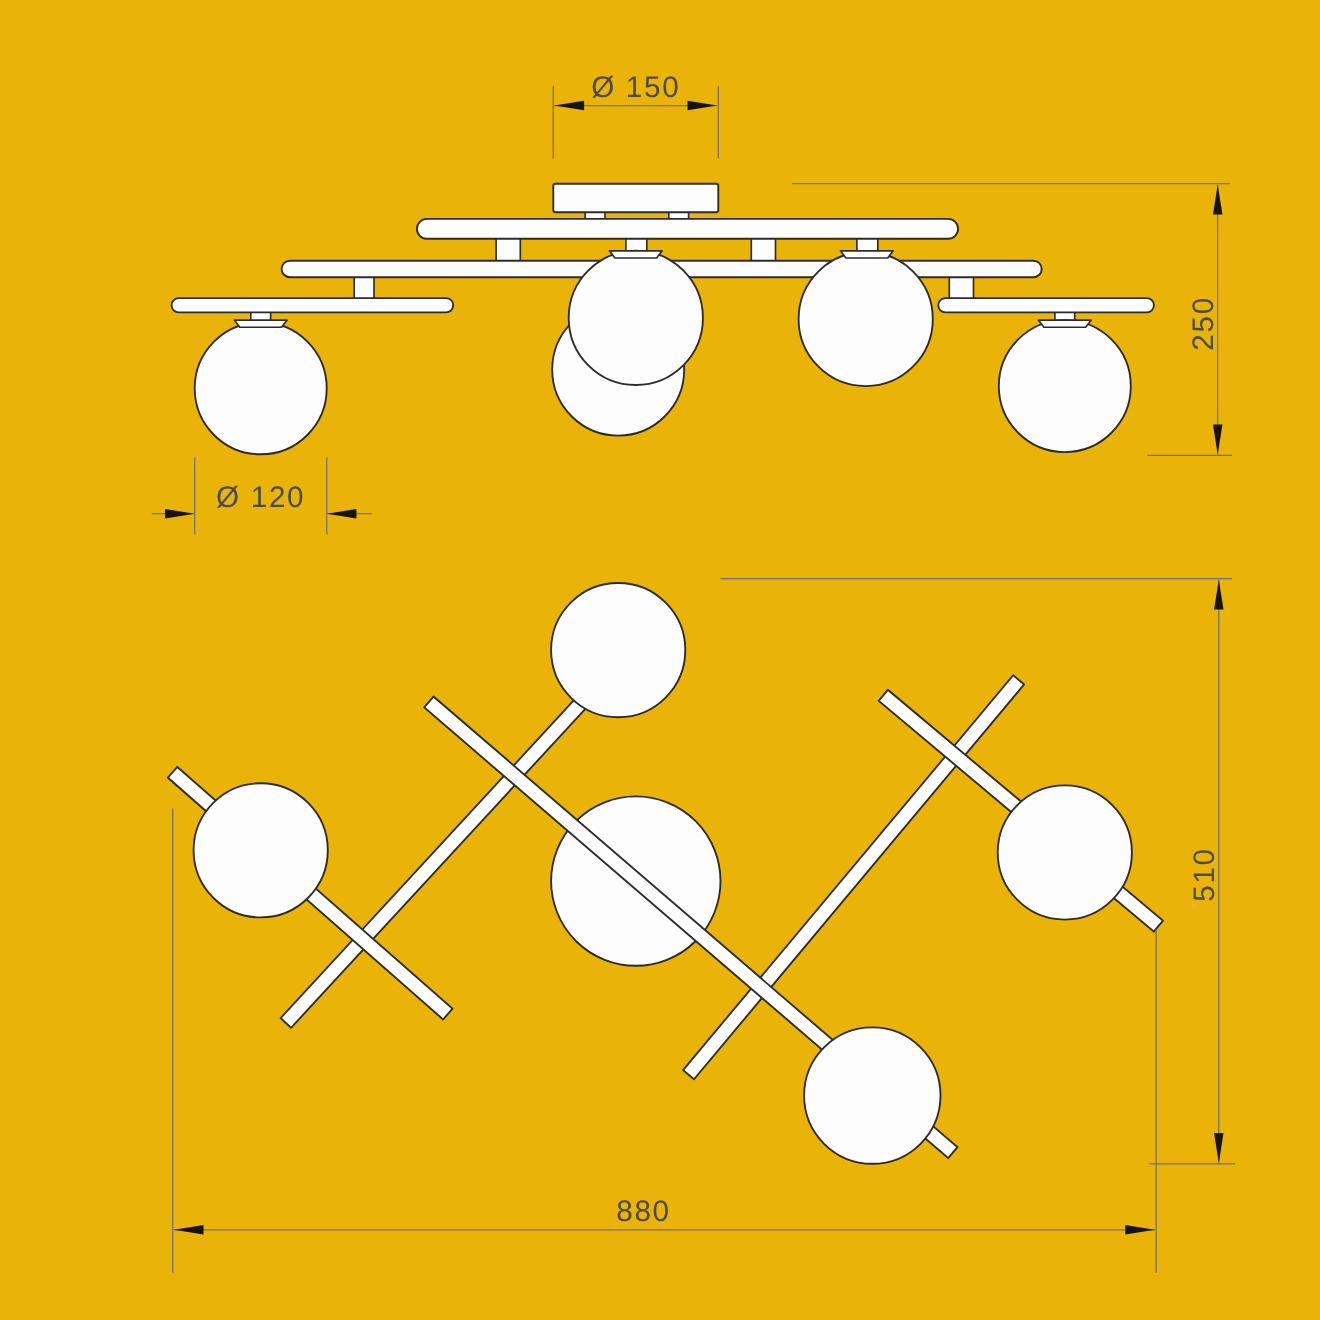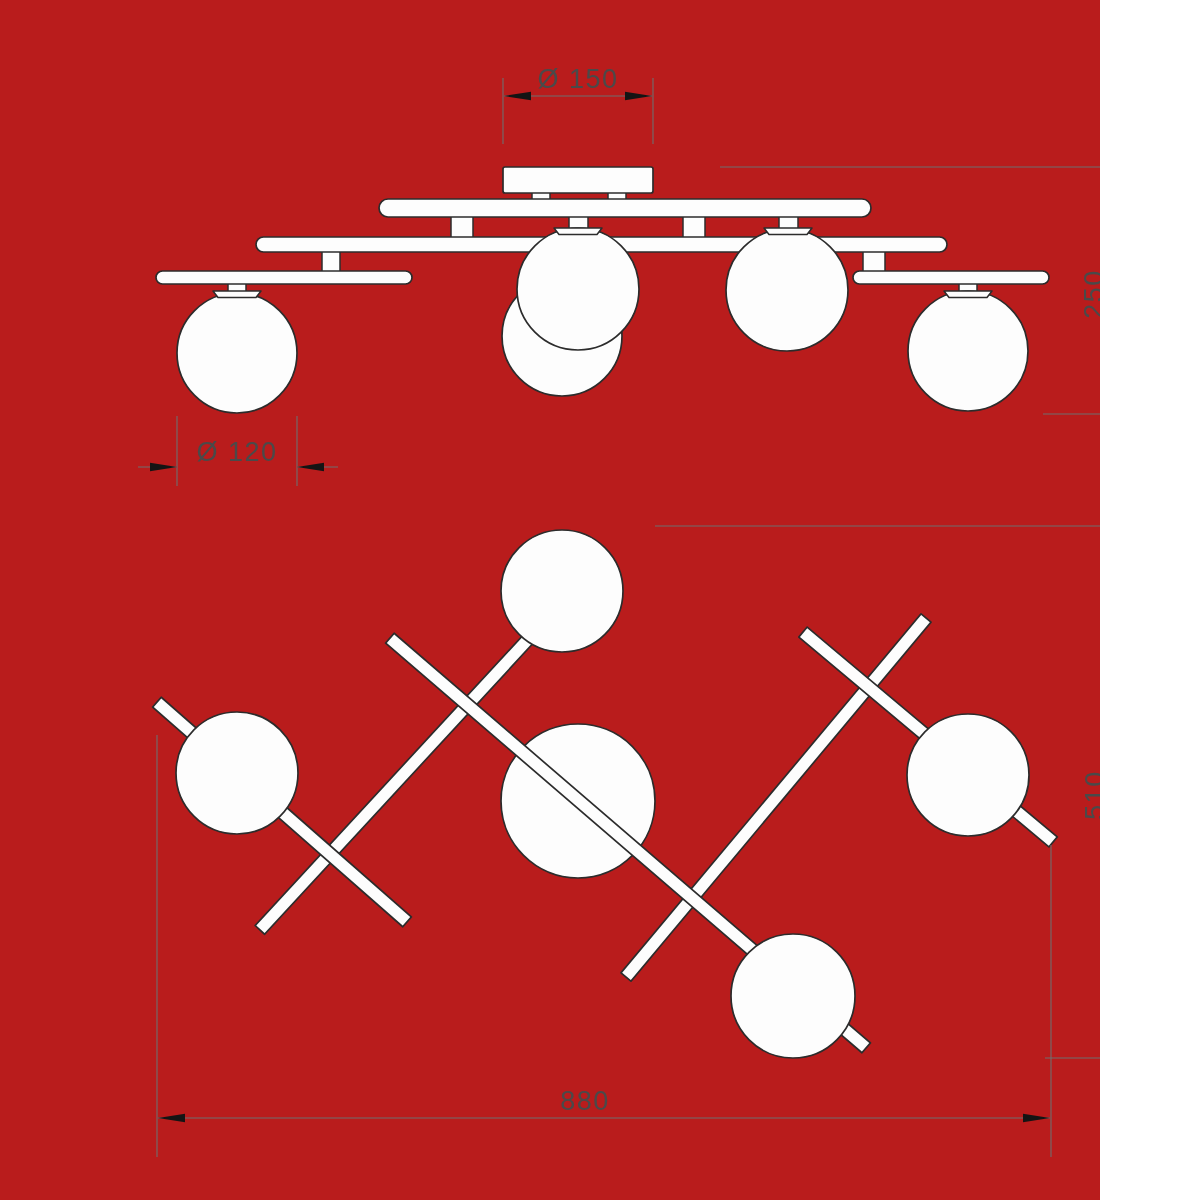--- a/index.html
+++ b/index.html
@@ -2,23 +2,23 @@
 <html><head>
 <meta charset="utf-8">
 <style>
   html,body{
     margin:0;
     background:#ffffff;
     font-family:"Liberation Sans", sans-serif;
   }
   .stage{
     position:relative;
-    width:1100px;
+    width:1200px;
     height:1200px;
-    background:#b91c1c;
+    background:#eab308;
     overflow:hidden;
   }
   
   .outline{
     fill:#fdfdfd;
     stroke:#2c2c2c;
     stroke-width:1.7;
     stroke-linejoin:round;
   }
   .thin-outline{

